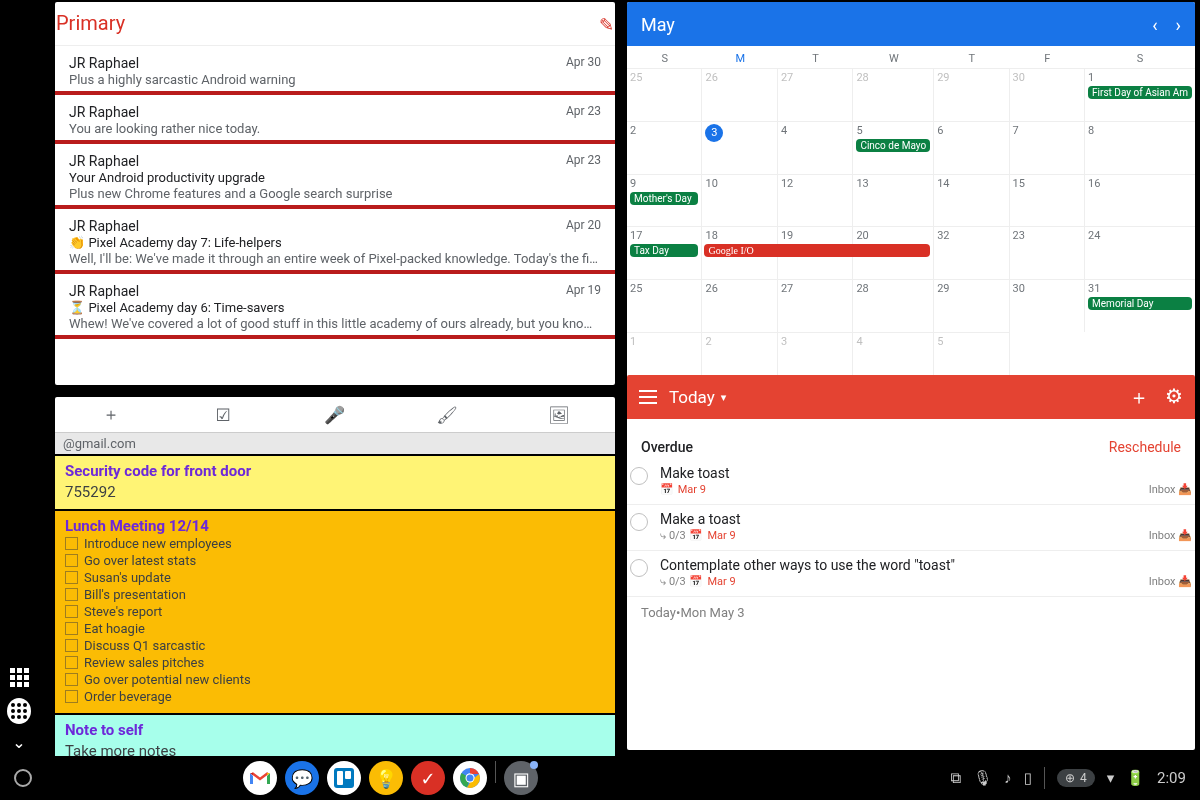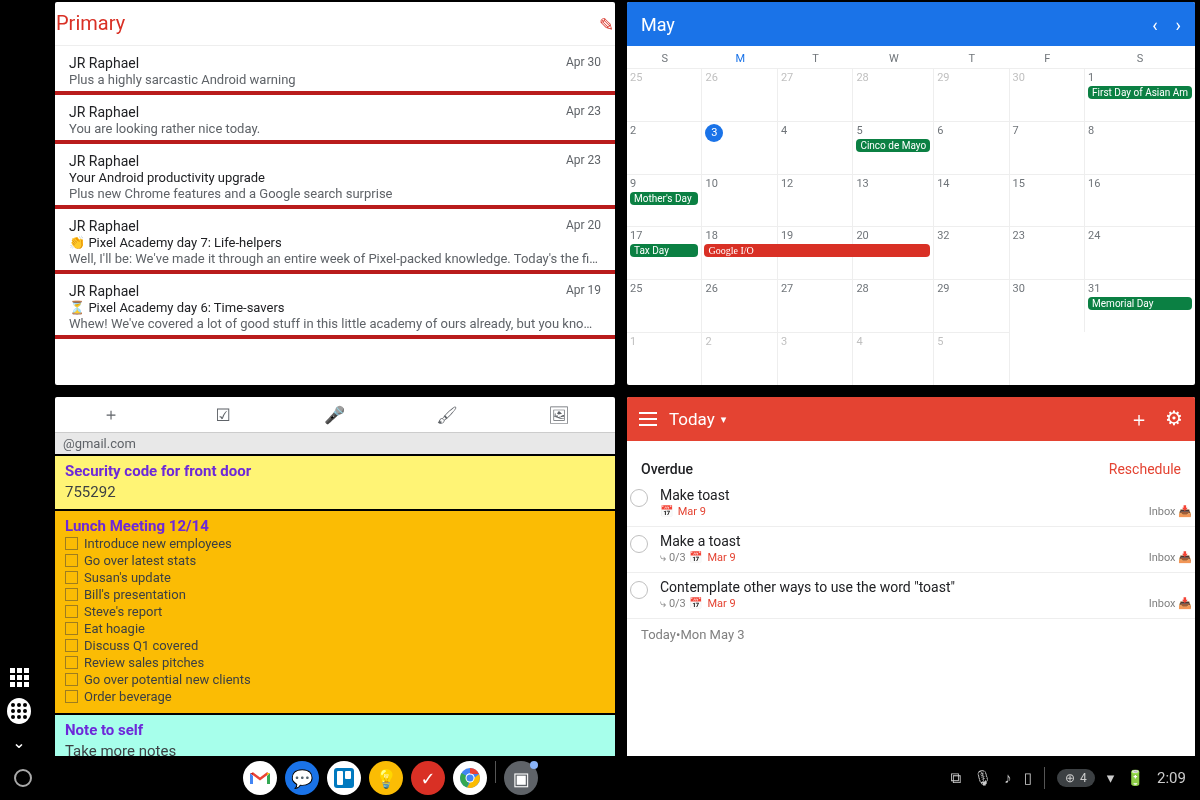--- a/index.html
+++ b/index.html
@@ -2,21 +2,21 @@
 <html><head>
 <meta charset="utf-8">
 <style>
 *{box-sizing:border-box;margin:0;padding:0;font-family:Roboto,Arial,sans-serif}
 body{background:#000;width:1200px;height:800px;overflow:hidden;position:relative}
 .screen{position:absolute;inset:0;background:#000}
 .quad{position:absolute;background:#fff;border-radius:2px;overflow:hidden}
 .q-gmail{left:55px;top:2px;width:560px;height:383px}
 .q-cal{left:627px;top:2px;width:568px;height:383px}
 .q-keep{left:55px;top:397px;width:560px;height:375px}
-.q-todo{left:627px;top:397px;width:568px;height:375px}
+.q-todo{left:627px;top:375px;width:568px;height:375px}
 
 
 .gm-head{display:flex;align-items:flex-end;padding:9px 1px 10px;border-bottom:1px solid #eee}
 .gm-head h1{color:#d93025;font-size:20px;font-weight:400}
 .gm-compose{margin-left:auto;color:#d93025;font-size:18px}
 .gm-list{overflow:auto;height:calc(100% - 44px)}
 .gm-msg{padding:9px 14px 4px;border-bottom:4px solid #b91c1c}
 .gm-row1{display:flex;font-size:14px;color:#202124}
 .gm-sender{font-weight:400}
 .gm-date{margin-left:auto;font-size:12px;color:#5f6368}
@@ -299,21 +299,21 @@
           <div class="kp-body">755292</div>
         </div>
         <div class="kp-note orange">
           <div class="kp-title">Lunch Meeting 12/14</div>
           <div class="kp-item">Introduce new employees</div>
           <div class="kp-item">Go over latest stats</div>
           <div class="kp-item">Susan's update</div>
           <div class="kp-item">Bill's presentation</div>
           <div class="kp-item">Steve's report</div>
           <div class="kp-item">Eat hoagie</div>
-          <div class="kp-item">Discuss Q1 covered</div>
+          <div class="kp-item">Discuss Q1 sarcastic</div>
           <div class="kp-item">Review sales pitches</div>
           <div class="kp-item">Go over potential new clients</div>
           <div class="kp-item">Order beverage</div>
         </div>
         <div class="kp-note teal">
           <div class="kp-title">Note to self</div>
           <div class="kp-body">Take more notes</div>
         </div>
         <div class="kp-note white">
           <div class="kp-title">6.5" x almost 4"</div>

